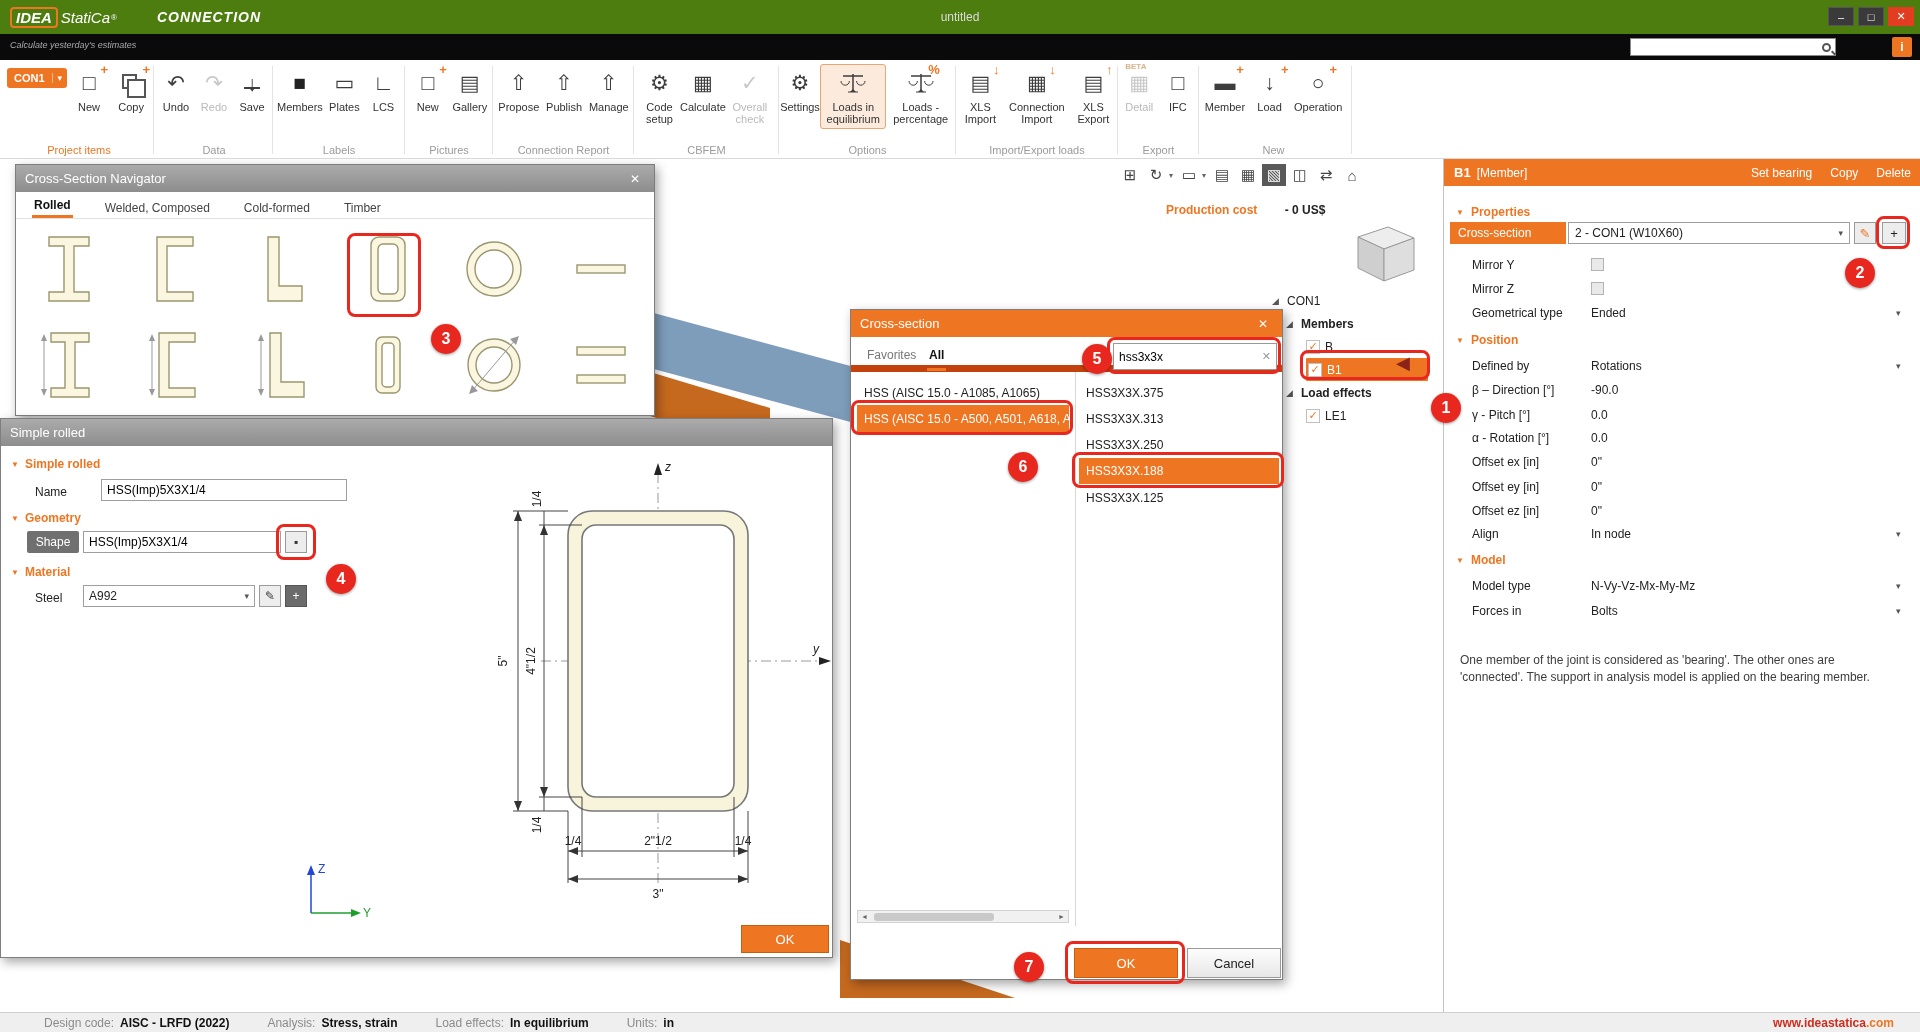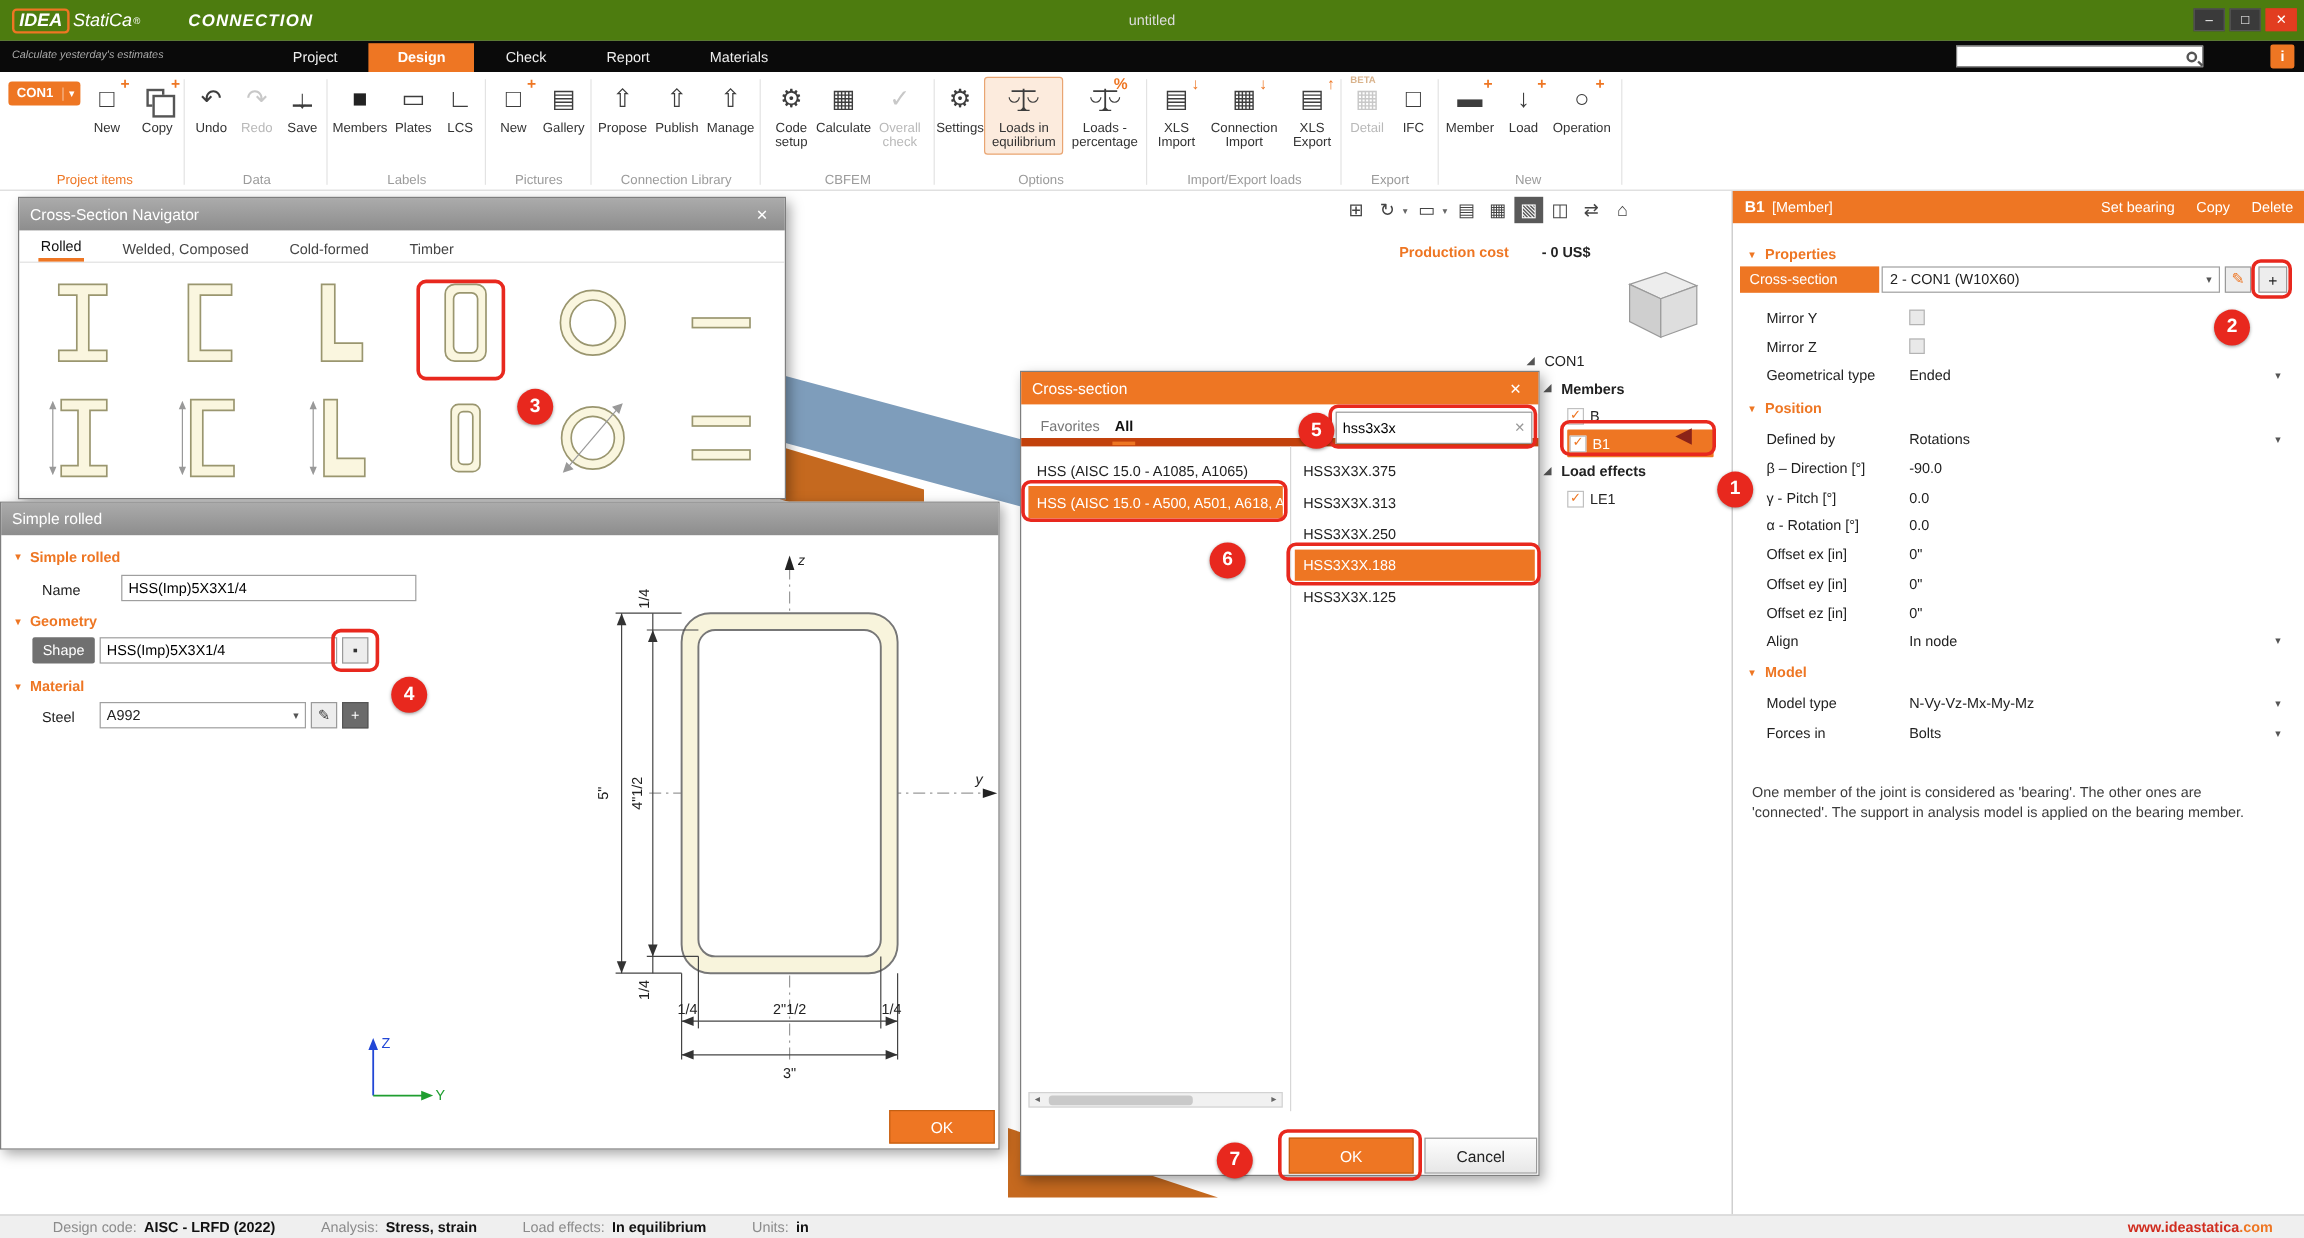--- a/index.html
+++ b/index.html
@@ -80,21 +80,21 @@
 
   
   .dlg{position:absolute;background:#fff;border:1px solid #7e7e7e;box-shadow:3px 4px 10px rgba(0,0,0,.35)}
   .dhead{height:27px;background:linear-gradient(#ababab,#8d8d8d);display:flex;align-items:center;color:#fff;font-size:13px;padding:0 9px}
   .dhead.orange{background:var(--accent)}
   .dx{margin-left:auto;color:#fff;font-size:12px;width:20px;text-align:center}
 
   #dlg-nav{left:15px;top:5px;width:640px;height:252px;z-index:5}
   .ntabs{height:27px;display:flex;align-items:flex-end;gap:30px;padding:0 16px;border-bottom:1px solid #e0e0e0;font-size:12px}
   .ntab{color:#444;padding:4px 2px 3px}
-  .ntab.active{color:#111;border-bottom:3px solid var(--accent);font-weight:normal}
+  .ntab.active{color:#111;border-bottom:3px solid var(--accent);font-weight:bold}
   .tiles{position:absolute;left:0;top:56px;right:0;bottom:2px;display:grid;grid-template-columns:repeat(6,1fr);grid-template-rows:repeat(2,1fr)}
   .tile{display:flex;align-items:center;justify-content:center}
   .tileg{stroke:#9a966f;fill:#FAF6DF;stroke-width:1.4}
   .tilew{stroke:#9a966f;fill:#fff;stroke-width:1.4}
 
   #dlg-simple{left:0;top:259px;width:833px;height:540px;z-index:6}
   .sechdr{position:absolute;display:flex;align-items:center;gap:6px;color:var(--accent);font-weight:bold;font-size:12px}
   .sectri{font-size:8px}
   .flabel{position:absolute;font-size:12px;color:#222}
   .tin{position:absolute;background:#fff;border:1px solid #9f9f9f;font-size:12px;padding:1px 5px;height:22px;display:flex;align-items:center}
@@ -177,27 +177,20 @@
           <span>□</span>
         </div>
       <div class="winbtn close">
           <span>✕</span>
         </div>
     </div>
   </div>
 
   <div id="tabstrip">
     <span class="tagline">Calculate yesterday's estimates</span>
-    <div id="tabs">
-      <div class="rtab">Project</div>
-      <div class="rtab active">Design</div>
-      <div class="rtab">Check</div>
-      <div class="rtab">Report</div>
-      <div class="rtab">Materials</div>
-    </div>
     <div id="strip-search">
       <input type="text" style="">
       <span class="mag"></span>
     </div>
     <div id="info-btn">
         <span>i</span>
       </div>
   </div>
 
   <div id="ribbon">
@@ -292,21 +285,21 @@
         </div>
         <div class="rbtn">
           <span class="ric">⇧</span>
           <span>Publish</span>
         </div>
         <div class="rbtn">
           <span class="ric">⇧</span>
           <span>Manage</span>
         </div>
       </div>
-      <div class="glabel">Connection Library</div>
+      <div class="glabel">Connection Report</div>
     </div>
 
     <div class="rgroup" style="left:637px;width:139px">
       <div class="ritems">
         <div class="rbtn">
           <span class="ric">⚙</span>
           <span>Code setup</span>
         </div>
         <div class="rbtn">
           <span class="ric">▦</span>

